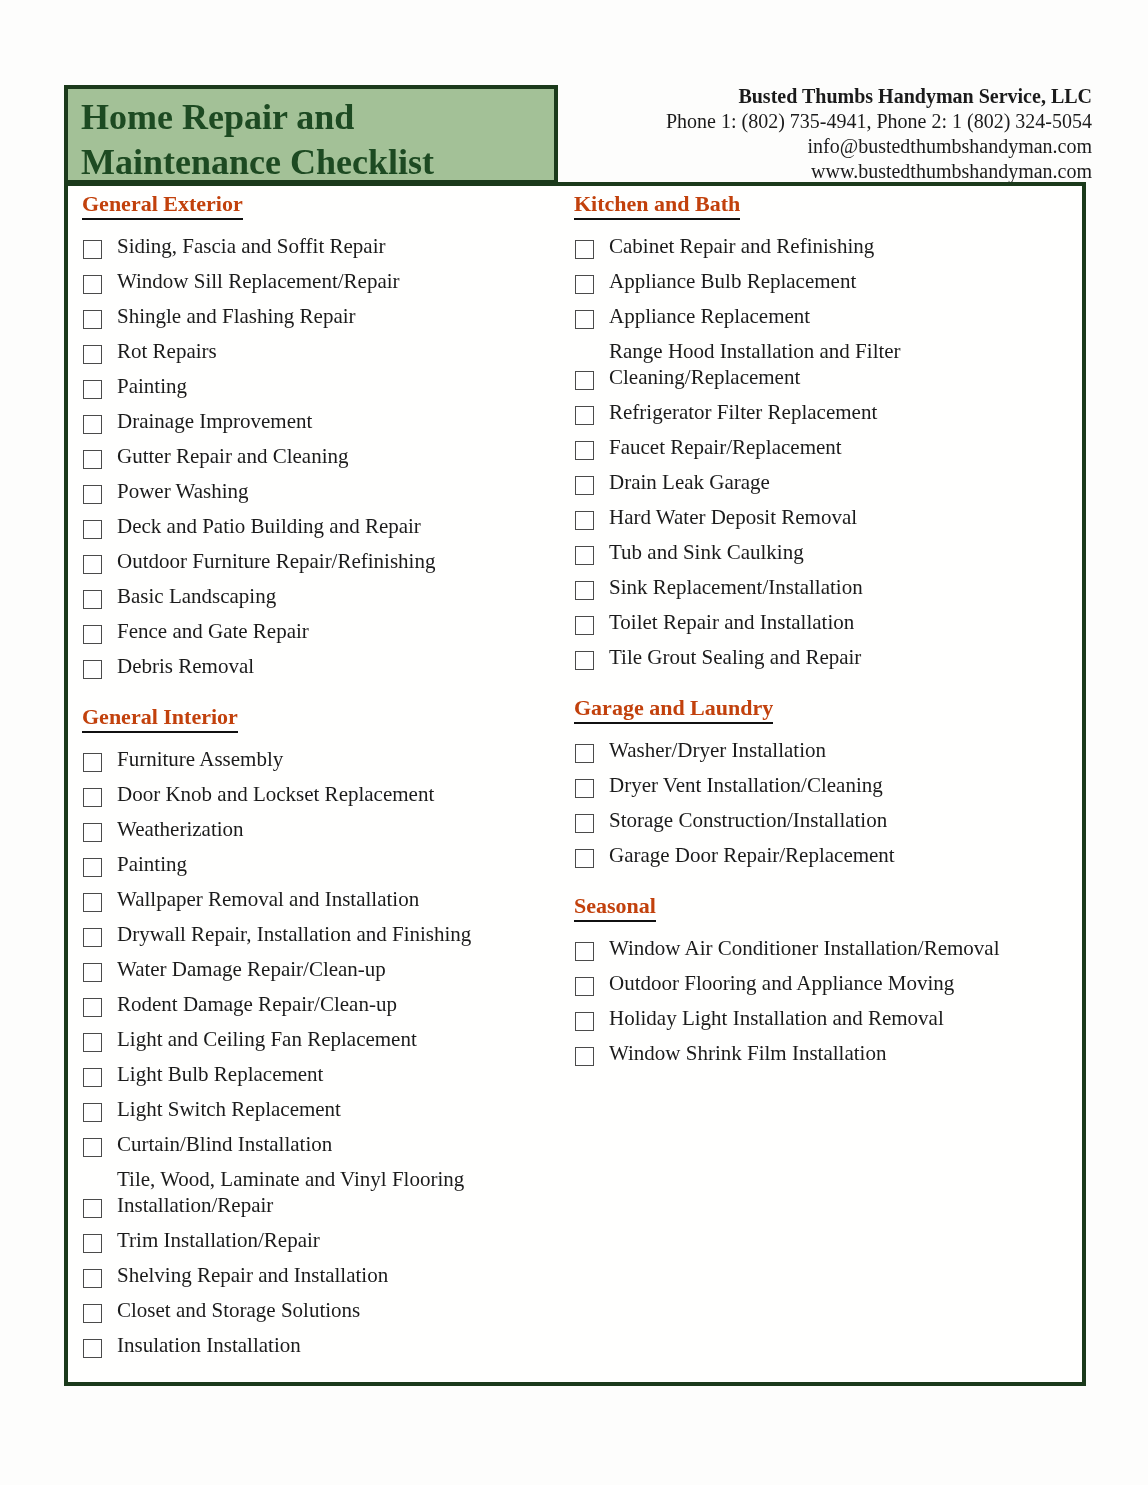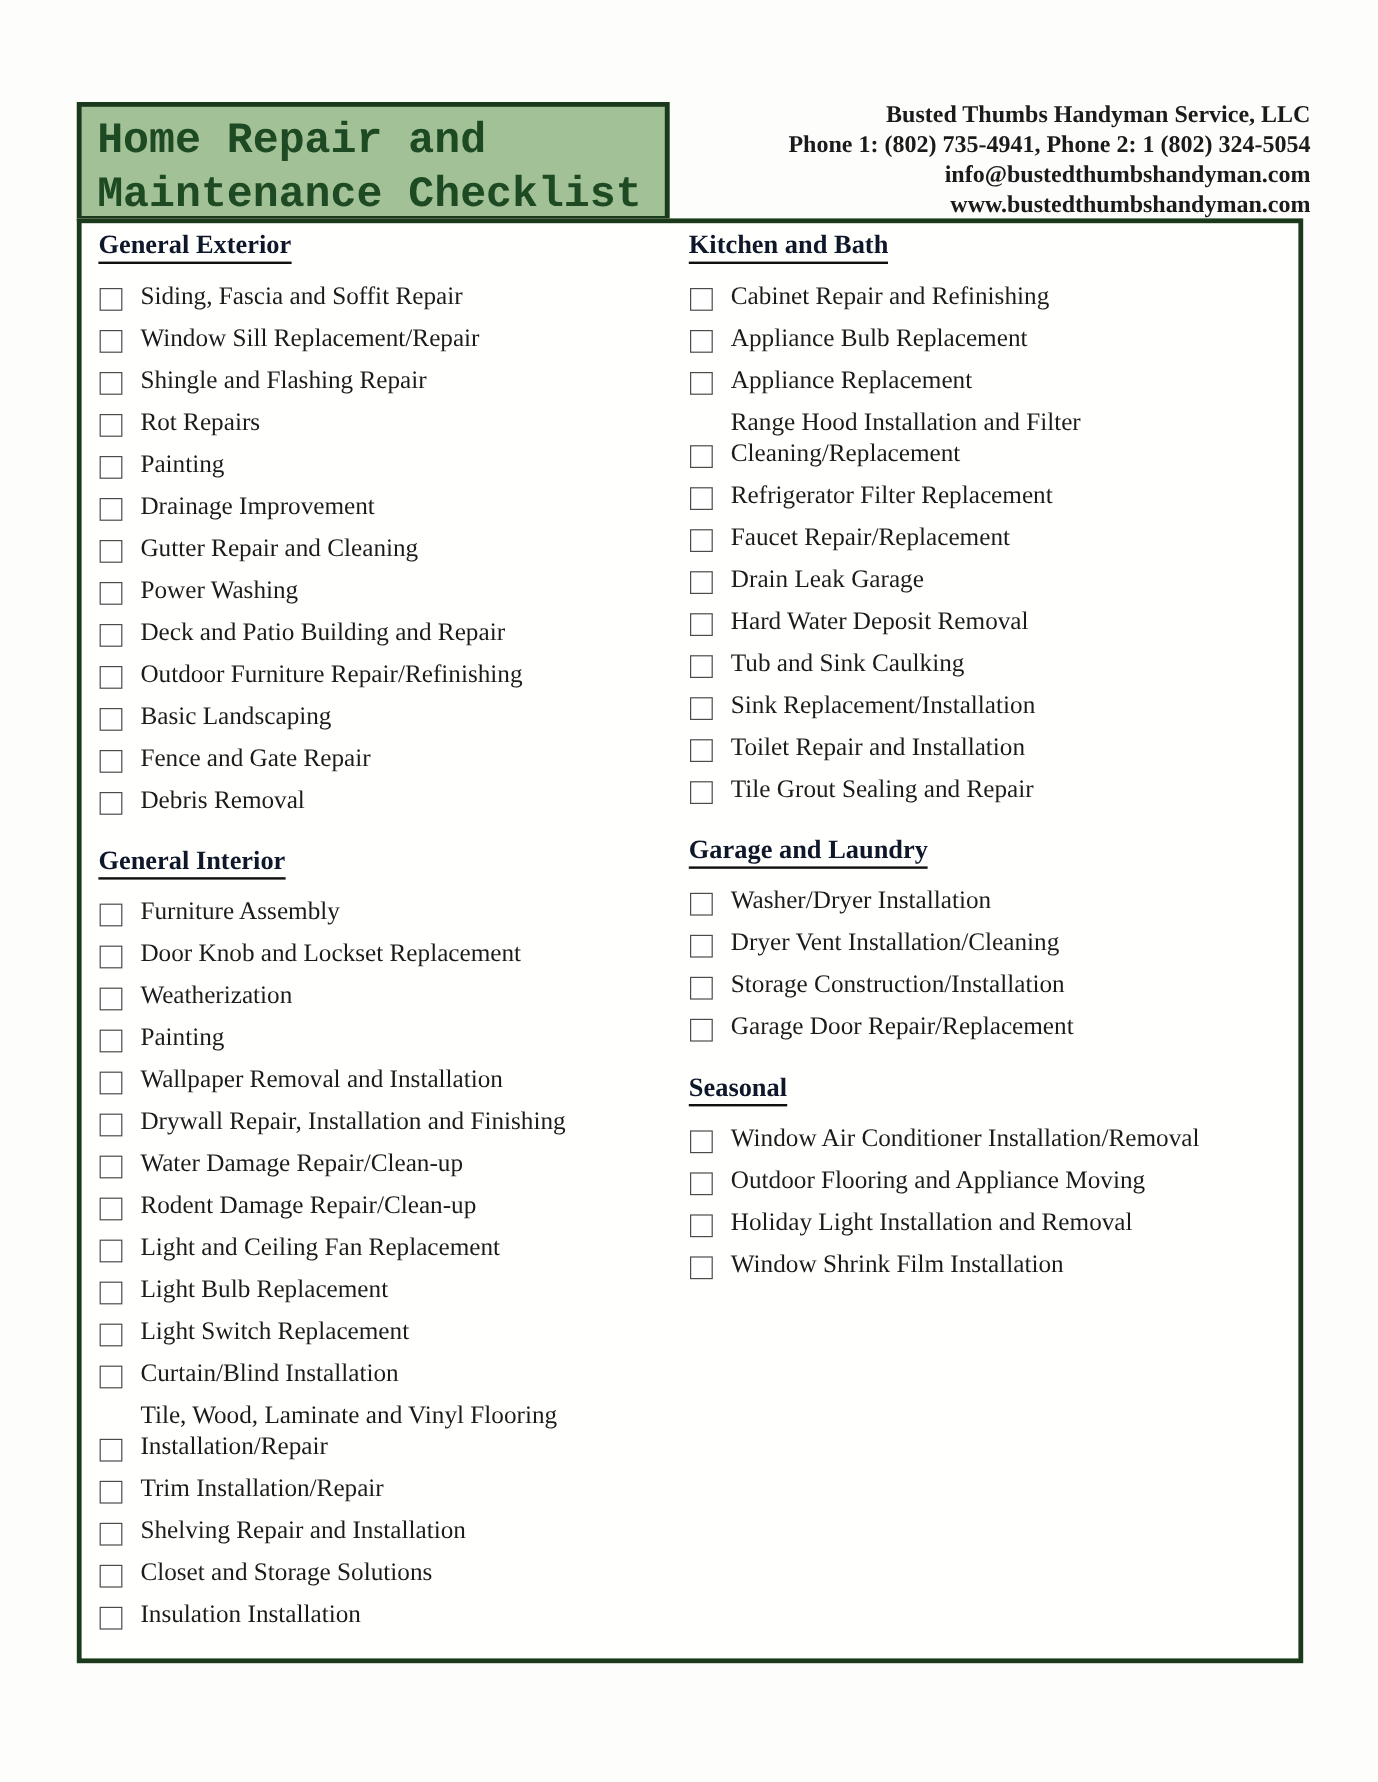--- a/index.html
+++ b/index.html
@@ -11,30 +11,29 @@
     position:relative;
   }
   .page{position:absolute;inset:0;}
 
   
   .title-box{
     position:absolute;left:64px;top:85px;width:494px;height:99px;
     box-sizing:border-box;
     border:4px solid #14532d;
     padding:6px 0 0 13px;
-    font-family:Liberation Mono, monospace;
   }
   .title-line{
     font-size:36px;line-height:45px;font-weight:bold;
   }
   .company-info{
     position:absolute;left:572px;top:84px;width:520px;text-align:right;
   }
   .company-line{
-    font-size:20px;line-height:25px;margin:0;font-weight:bold;
+    font-size:20px;line-height:25px;margin:0;
   }
   .company-name{font-weight:bold;}
 
   
   .main-box{
     position:absolute;left:64px;top:182px;width:1022px;height:1204px;
     box-sizing:border-box;
     border:4px solid #1b3a1b;
     background:#fffffe;
   }
@@ -43,21 +42,21 @@
   .col-right{left:506px;width:502px;}
 
   .section{margin:0;}
   .section + .section{margin-top:24px;}
   .heading{margin:0 0 13px 0;}
   .heading-text{
     display:inline-block;
     font-size:22px;line-height:27px;font-weight:bold;
     border-bottom:2.5px solid #101010;
     padding-bottom:1px;
-    color:#0f172a;
+    color:#c2410c;
   }
   .item{
     display:flex;align-items:flex-end;
     margin-bottom:9px;
   }
   .checkbox{
     flex:none;
     width:17px;height:17px;
     border:1.7px solid #4b4b4b;
     box-sizing:content-box;

